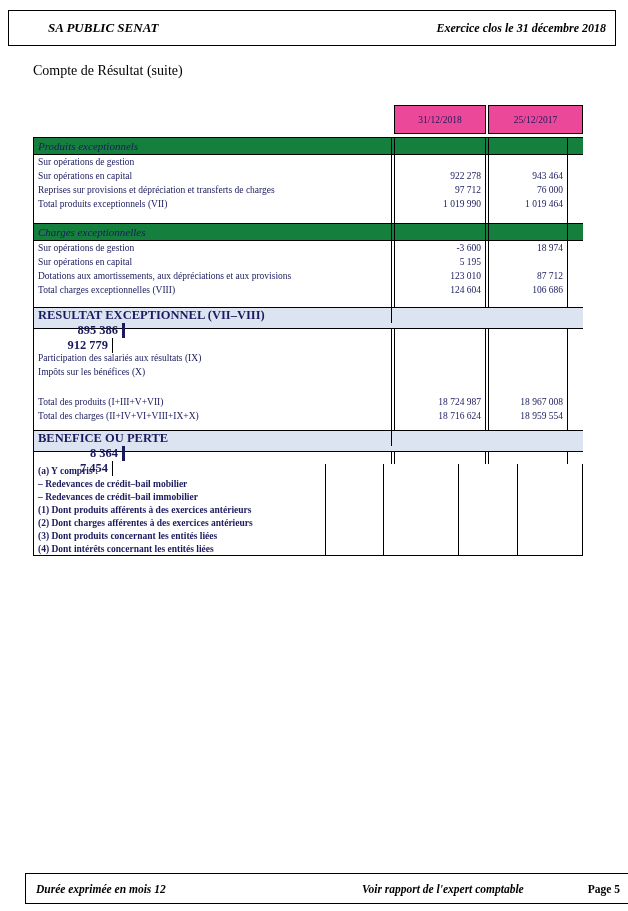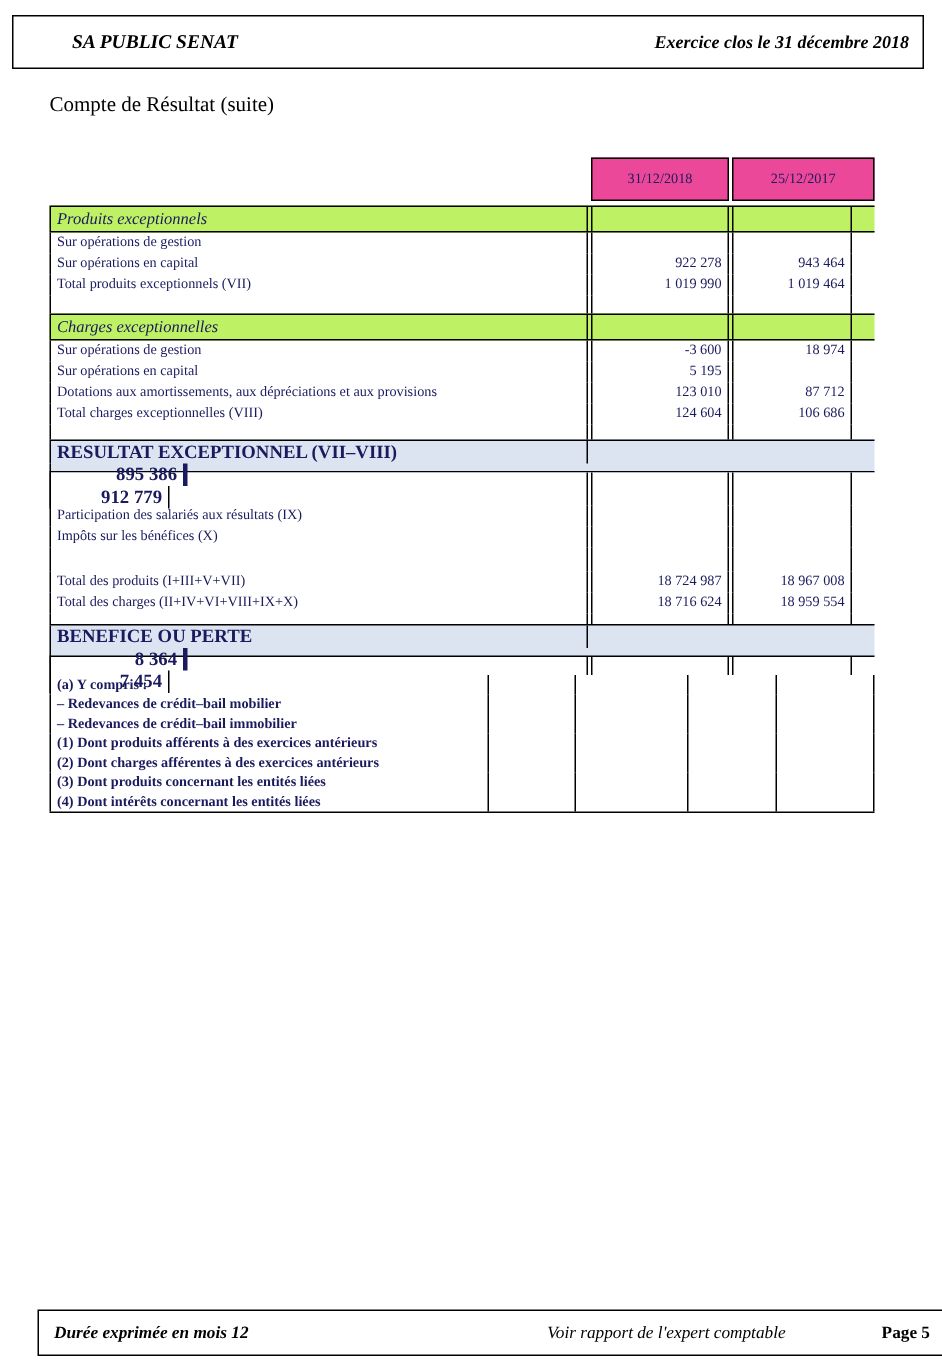--- a/index.html
+++ b/index.html
@@ -20,21 +20,21 @@
   .hdr-company{font-size:13px;font-weight:bold;font-style:italic;color:#000;}
   .hdr-exercice{font-size:12px;font-weight:bold;font-style:italic;color:#000;}
 
   .ftr-box{
     position:absolute;left:25px;top:873px;width:608px;height:31px;
     border:1px solid #000;box-sizing:border-box;
     display:flex;align-items:center;
     padding:0 10px;
   }
   .ftr-left{font-size:11.5px;font-weight:bold;font-style:italic;color:#000;flex:0 0 auto;}
-  .ftr-center{font-size:11.5px;font-weight:normal;font-style:italic;color:#000;margin-left:auto;}
+  .ftr-center{font-size:11.5px;font-weight:bold;font-style:italic;color:#000;margin-left:auto;}
   .ftr-right{font-size:11.5px;font-weight:bold;color:#000;margin-left:64px;margin-right:2px;}
 
   
   .doc-title{
     position:absolute;left:33px;top:63px;
     font-size:14px;color:#000;
   }
 
   
   .table-wrap{position:absolute;left:33px;top:105px;width:550px;}
@@ -60,21 +60,21 @@
     border-left:1px solid #000;border-right:1px solid #000;color:#1a1a5e;
   }
   .cell.v1{width:92px;}
   .cell.v2{width:80px;}
 
   .trow.data{height:14px;}
   .trow.data .cell{font-size:9.5px;font-weight:normal;}
   .trow.note{height:13px;gap:28px;}
   .trow.note .cell{font-size:9.5px;font-weight:bold;}
   .trow.section{
-    height:16px;background:#bef264;
+    height:16px;background:#15803d;
     border-top:1px solid #000;border-bottom:1px solid #000;
   }
   .trow.section .cell.label{font-size:11px;font-style:italic;font-weight:normal;}
   .trow.total{
     height:20px;background:#dce4f1;
     border-top:1px solid #000;border-bottom:1px solid #000;flex-direction:column;
   }
   .trow.total .cell{font-size:12.5px;font-weight:bold;}
   .trow.total .cell.v1{border-right:3px solid #1a1a5e;}
   .trow.blank{background:#fff;}
@@ -112,20 +112,27 @@
           <div class="cell val v2"></div>
         </div>
         <div class="trow data">
           <div class="cell label">Sur opérations en capital</div>
           <div class="gap"></div>
           <div class="cell val v1">922 278</div>
           <div class="gap"></div>
           <div class="cell val v2">943 464</div>
         </div>
         <div class="trow data">
+          <div class="cell label">Reprises sur provisions et dépréciation et transferts de charges</div>
+          <div class="gap"></div>
+          <div class="cell val v1">97 712</div>
+          <div class="gap"></div>
+          <div class="cell val v2">76 000</div>
+        </div>
+        <div class="trow data">
           <div class="cell label">Total produits exceptionnels (VII)</div>
           <div class="gap"></div>
           <div class="cell val v1">1 019 990</div>
           <div class="gap"></div>
           <div class="cell val v2">1 019 464</div>
         </div>
         <div class="trow blank" style="height: 12px;">
           <div class="cell label"></div>
           <div class="gap"></div>
           <div class="cell val v1"></div>

